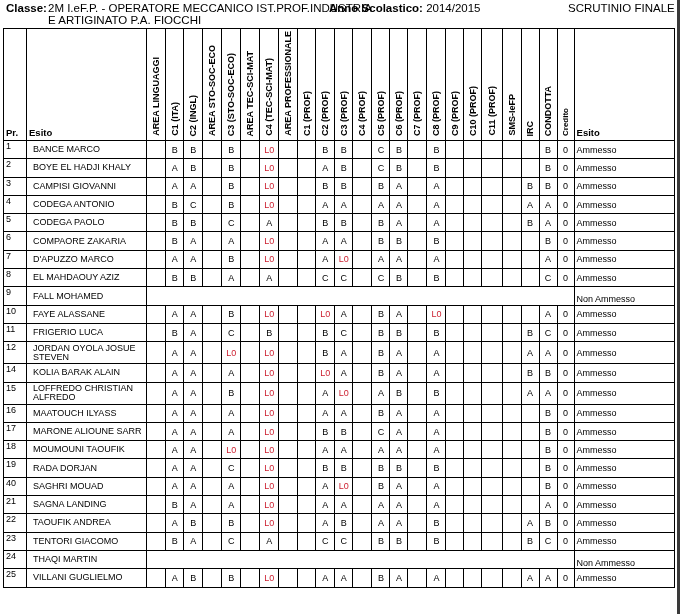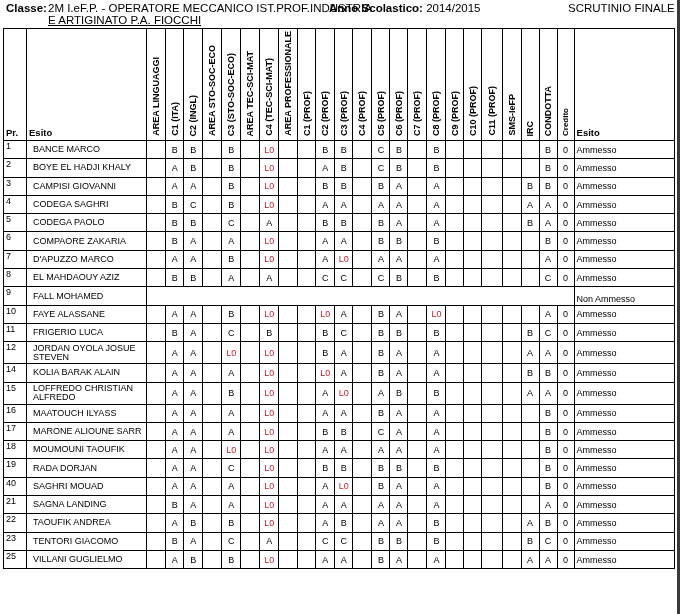--- a/index.html
+++ b/index.html
@@ -6,21 +6,21 @@
   body { width:680px; height:614px; position:relative; overflow:hidden;
          font-family:"Liberation Sans", sans-serif; color:#000; }
   .right-bar { position:absolute; right:0; top:0; width:3px; height:614px; background:#3a3a3a; }
   .hdr { position:absolute; left:6px; top:2px; width:670px; font-size:11.5px; line-height:12px; }
   .hdr .l1 { white-space:nowrap; }
   .hdr .lbl { font-weight:bold; display:inline-block; width:42px; }
   .hdr .cls { }
   .hdr .anno { position:absolute; left:323px; top:0; white-space:nowrap; }
   .hdr .anno b { font-weight:bold; }
   .hdr .scr { position:absolute; left:562px; top:0; white-space:nowrap; }
-  .hdr .l2 { padding-left:42px;text-decoration:underline; }
+  .hdr .l2 { padding-left:42px; }
 
   table.reg { position:absolute; left:3px; top:28px; border-collapse:collapse; table-layout:fixed; width:672px; }
   table.reg td, table.reg th { border:1px solid #000; padding:0; font-size:9px; text-align:center; vertical-align:middle; overflow:hidden; }
   table.reg thead th { height:109px; vertical-align:bottom; font-weight:bold; }
   table.reg thead th.pr, table.reg thead th.al, table.reg thead th.es { text-align:left; padding-left:2px; padding-bottom:2px; font-size:9.5px; }
   .vert { writing-mode:vertical-rl; transform:rotate(180deg); white-space:nowrap; font-size:9px; font-weight:bold; display:inline-block; padding:2px 0; }
   .vert.small { font-size:8px; font-weight:bold; }
   table.reg tbody tr { height:18.3px; }
   table.reg tbody tr.tall { height:22px; }
   table.reg td.pr { text-align:left; vertical-align:top; padding-left:2px; font-size:9px; }
@@ -183,21 +183,21 @@
         <td></td>
         <td></td>
         <td></td>
         <td>B</td>
         <td>B</td>
         <td>0</td>
         <td class="es">Ammesso</td>
       </tr>
       <tr>
         <td class="pr">4</td>
-        <td class="al">CODEGA SAGHRI</td>
+        <td class="al">CODEGA ANTONIO</td>
         <td></td>
         <td>B</td>
         <td>C</td>
         <td></td>
         <td>B</td>
         <td></td>
         <td class="lo" style="color: rgb(204, 31, 47);">L0</td>
         <td></td>
         <td></td>
         <td>A</td>
@@ -692,20 +692,26 @@
         <td></td>
         <td></td>
         <td></td>
         <td></td>
         <td>B</td>
         <td>C</td>
         <td>0</td>
         <td class="es">Ammesso</td>
       </tr>
       <tr>
+        <td class="pr">24</td>
+        <td class="al">THAQI MARTIN</td>
+        <td colspan="23" class="blank" style="border-right: none;"></td>
+        <td class="es non">Non Ammesso</td>
+      </tr>
+      <tr>
         <td class="pr">25</td>
         <td class="al">VILLANI GUGLIELMO</td>
         <td></td>
         <td>A</td>
         <td>B</td>
         <td></td>
         <td>B</td>
         <td></td>
         <td class="lo" style="color: rgb(204, 31, 47);">L0</td>
         <td></td>

